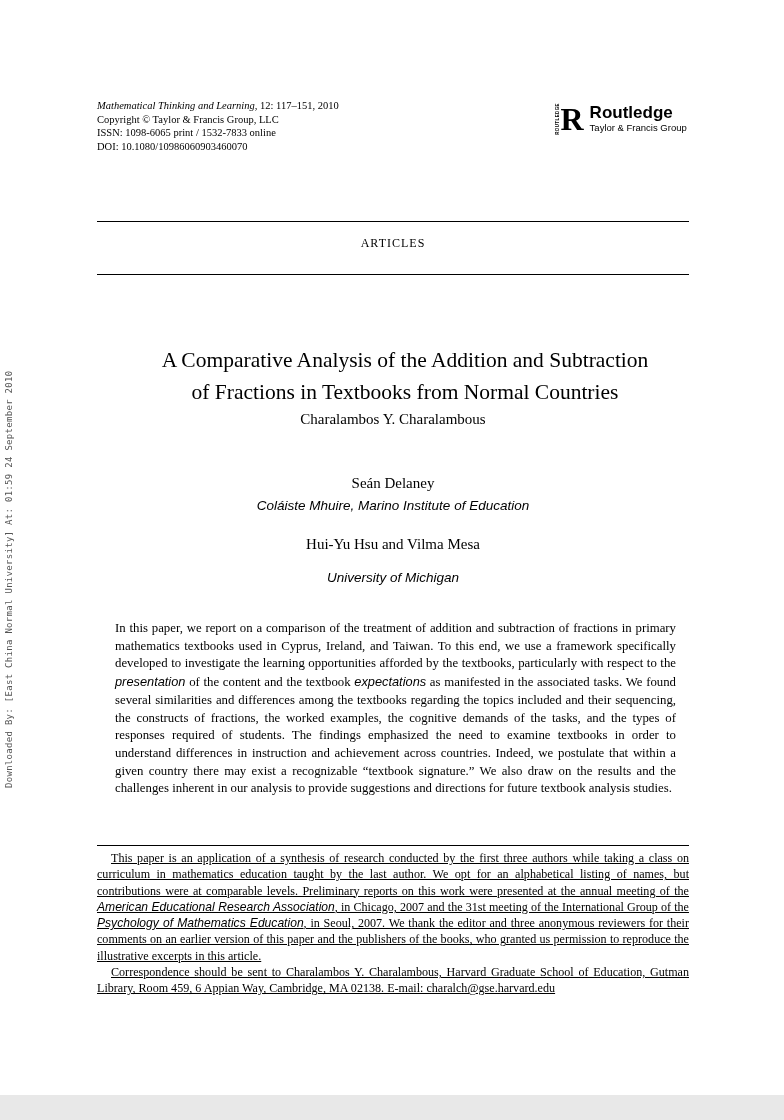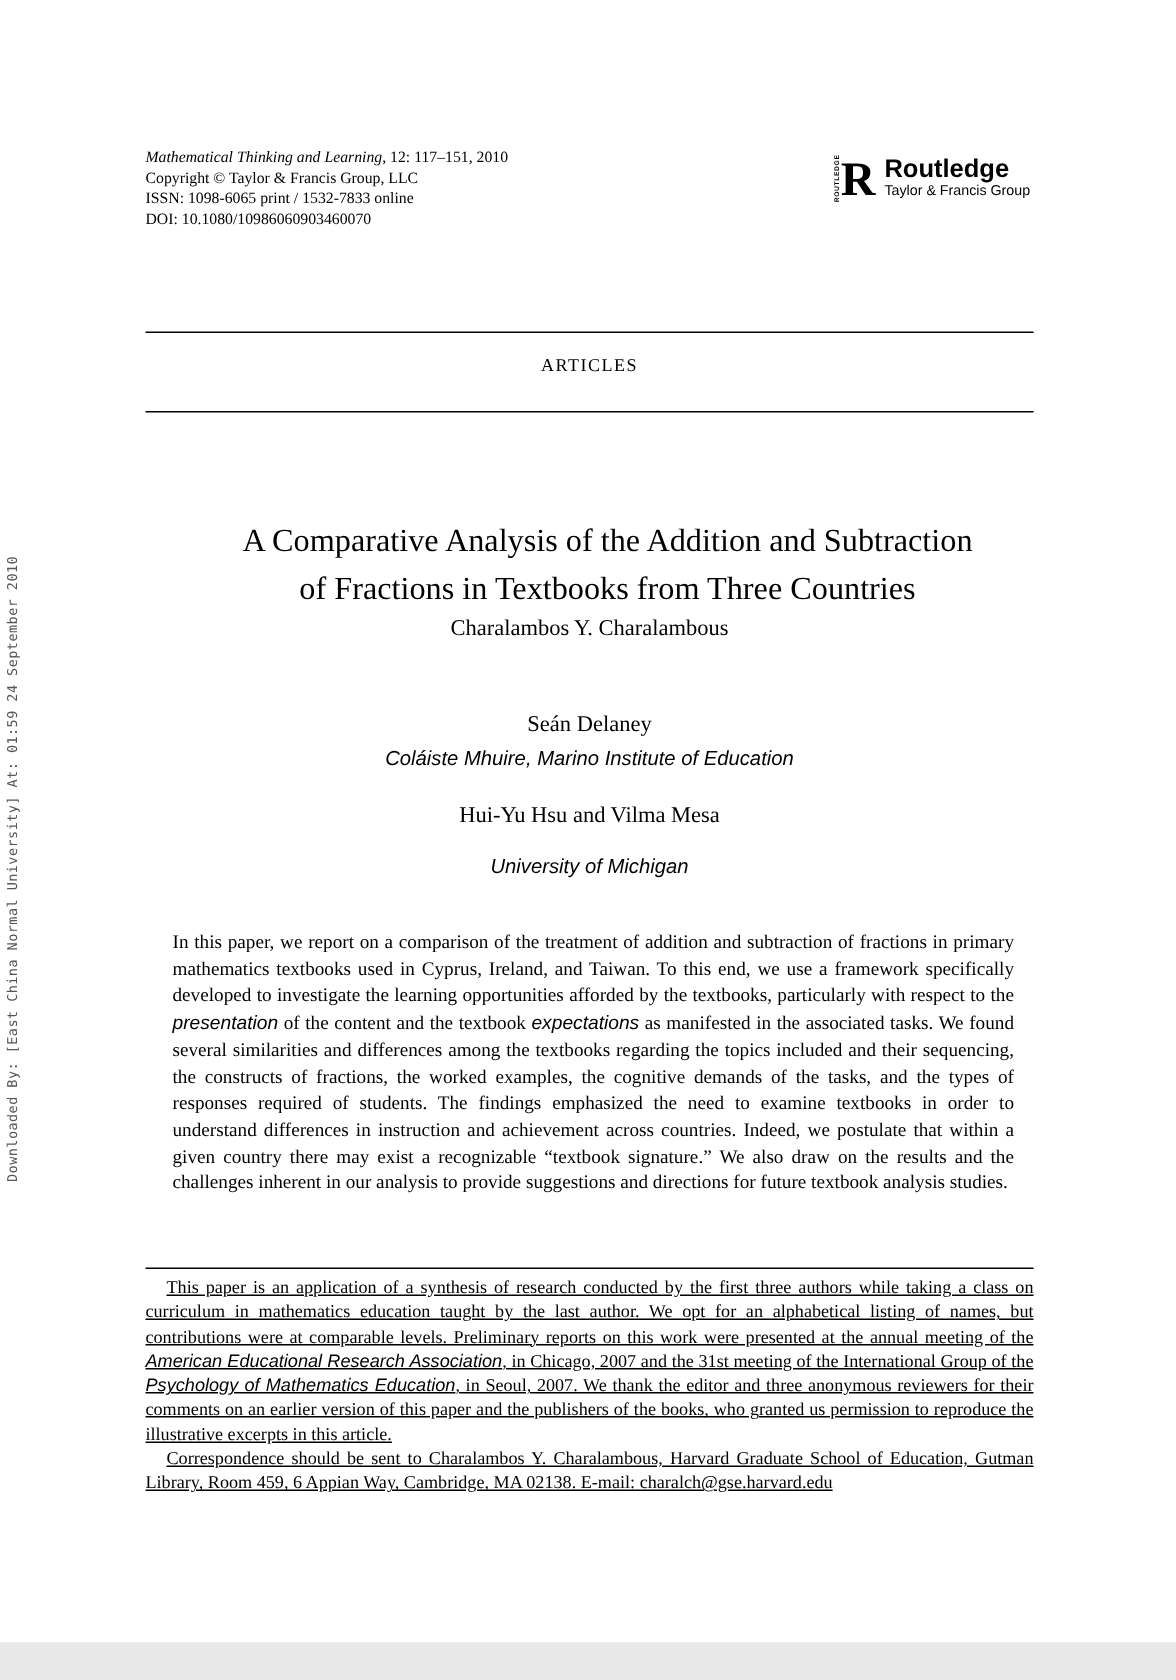--- a/index.html
+++ b/index.html
@@ -162,21 +162,21 @@
     <div class="logo-text">
       <div class="logo-name">Routledge</div>
       <div class="logo-tag">Taylor &amp; Francis Group</div>
     </div>
   </div>
 
   <div class="rule rule-top"></div>
   <div class="articles-heading">ARTICLES</div>
   <div class="rule rule-bottom"></div>
 
-  <h1 class="title"><span>A Comparative Analysis of the Addition and Subtraction</span><br><span>of Fractions in Textbooks from Three Countries</span></h1>
+  <h1 class="title"><span>A Comparative Analysis of the Addition and Subtraction</span><br><span>of Fractions in Textbooks from Normal Countries</span></h1>
 
   <div class="author-name a1n">Charalambos Y. Charalambous</div>
 
   <div class="author-name a2n">Seán Delaney</div>
   <div class="author-aff a2a">Coláiste Mhuire, Marino Institute of Education</div>
 
   <div class="author-name a3n">Hui-Yu Hsu and Vilma Mesa</div>
   <div class="author-aff a3a">University of Michigan</div>
 
   <p class="abstract"><span>In this paper, we report on a comparison of the treatment of addition and subtraction of fractions in primary mathematics textbooks used in Cyprus, Ireland, and Taiwan. To this end, we use a framework specifically developed to investigate the learning opportunities afforded by the textbooks, particularly with respect to the </span><span class="it-sans">presentation</span><span> of the content and the textbook </span><span class="it-sans">expectations</span><span> as manifested in the associated tasks. We found several similarities and differences among the textbooks regarding the topics included and their sequencing, the constructs of fractions, the worked examples, the cognitive demands of the tasks, and the types of responses required of students. The findings emphasized the need to examine textbooks in order to understand differences in instruction and achievement across countries. Indeed, we postulate that within a given country there may exist a recognizable “textbook signature.” We also draw on the results and the challenges inherent in our analysis to provide suggestions and directions for future textbook analysis studies.</span></p>

